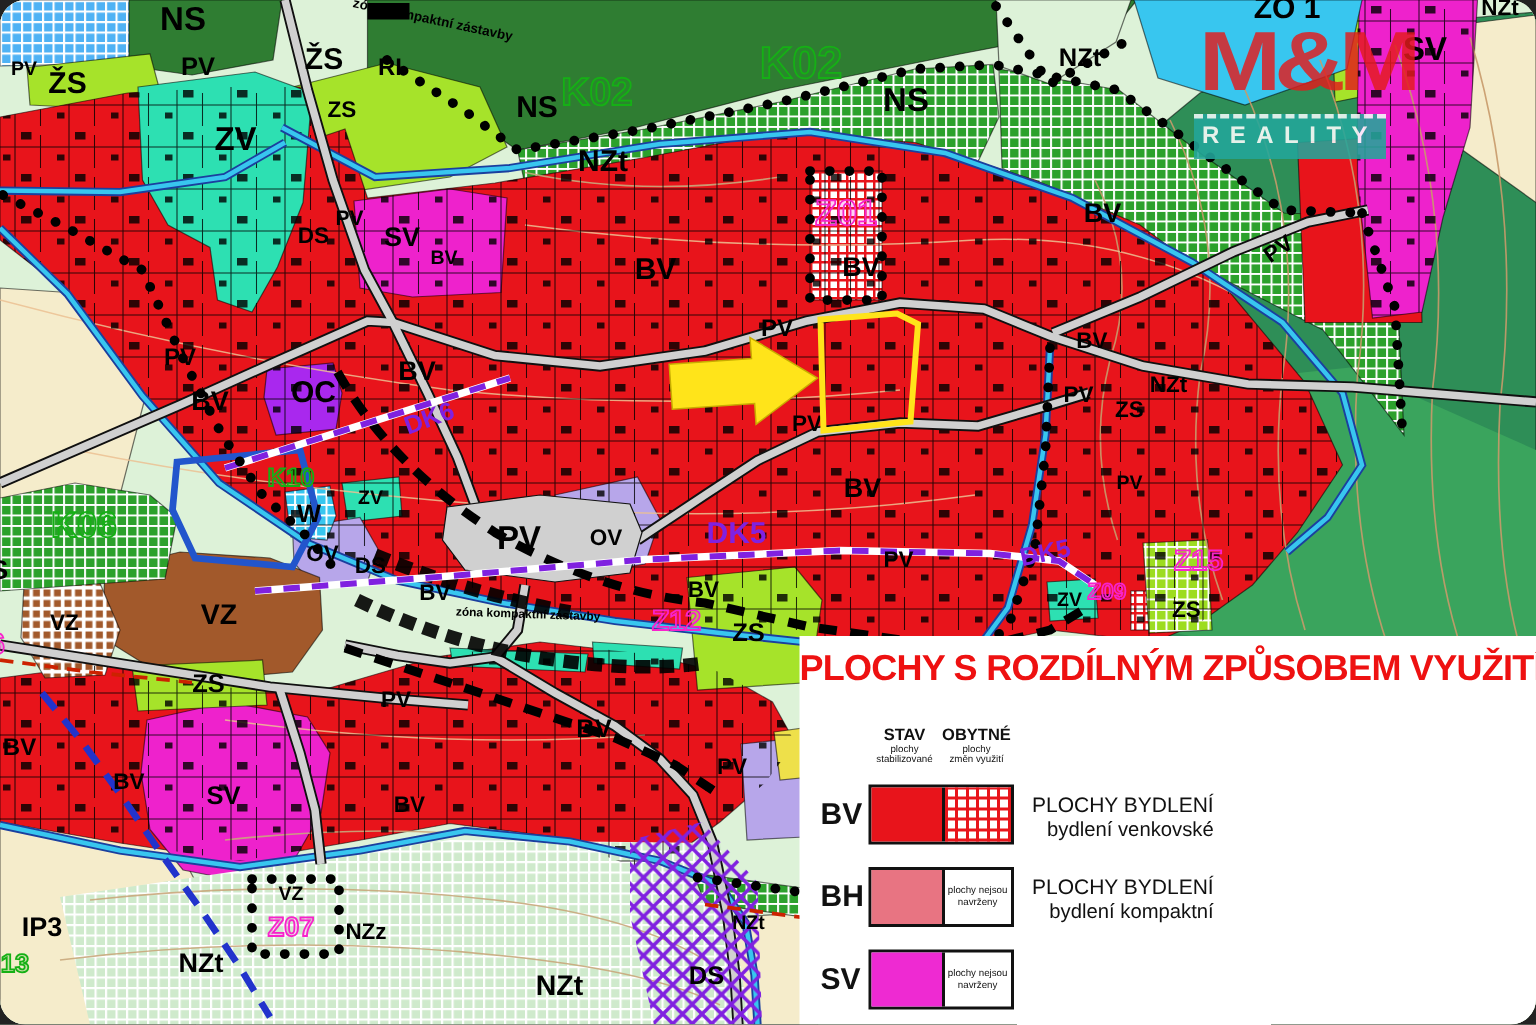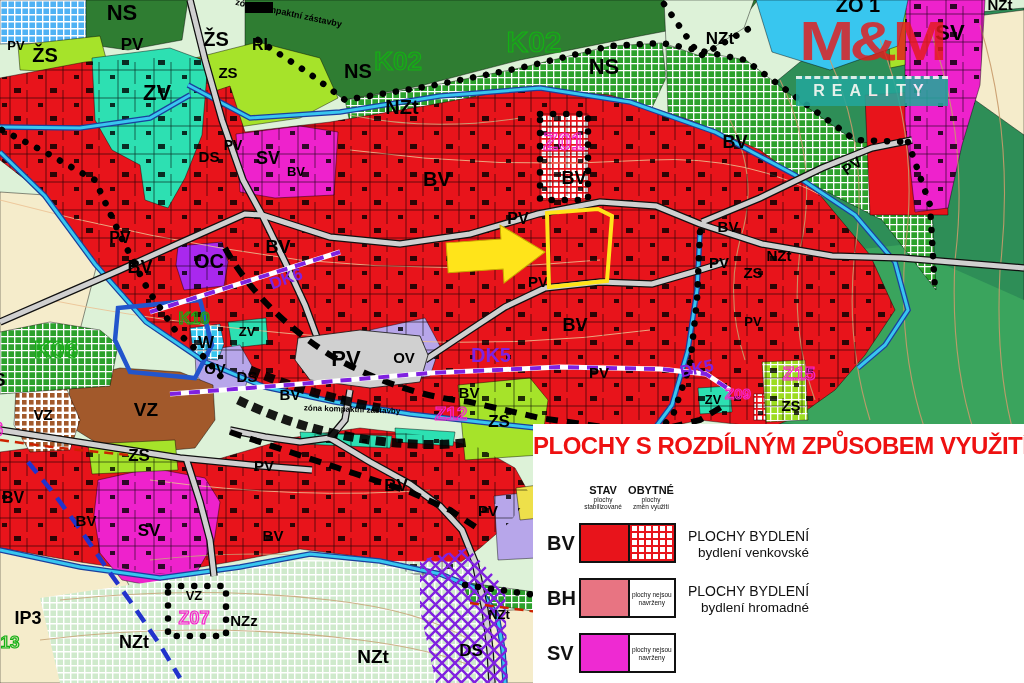--- a/index.html
+++ b/index.html
@@ -1,27 +1,27 @@
 <!DOCTYPE html>
 <html style="--bv-red: #e8141b; --zv-teal: #2de0b2; --zs-lime: #a6e32a; --sv-magenta: #ee22cc; --oc-purple: #a928ee; --ov-lavender: #b7a6ea; --vz-brown: #a2592b; --nzt-pale: #ddf2d8; --cream: #f5eccb; --hill-green: #2e8e57; --hill-green2: #3aa45d; --ns-green: #2f7d32; --k-grid-green: #2ca12c; --water-cyan: #38c6ef; --stream-blue: #1b3f9e; --road-gray: #d0d0d0; --blue-grid: #4fb2f4; --pale-grid: #cfeacc; --lime-grid: #9ddc20; --route-purple: #8021e0; --ip-blue: #2233cc; --dash-red: #cc2200; --highlight-yellow: #ffe41a; --label-green: #15b015; --label-magenta: #f822cc; --legend-title-red: #ee1111; --bh-pink: #e87482; --sv-pink: #ee2ad2; --logo-red: #e41b1b; --logo-teal: #23a79b;"><head>
 <meta charset="utf-8">
 <style>
   html,body{margin:0;padding:0;background:#222;}
   #stage{position:relative;width:1024px;height:683px;overflow:hidden;background:#ddf2d8;
-         font-family:"Liberation Sans",sans-serif;}
+         font-family:"Liberation Sans",sans-serif;border-radius:17px;}
   svg{position:absolute;left:0;top:0;}
   .zone{stroke:rgba(0,0,0,.55);stroke-width:.8;}
   .nostroke{stroke:none;}
   text.maplabel{font-family:"Liberation Sans",sans-serif;font-weight:bold;text-anchor:middle;}
   
   .logo{position:absolute;left:790px;top:22px;width:162px;height:82px;}
   .logo .mm{position:absolute;left:2px;top:-14px;width:158px;text-align:center;
     font-size:56px;font-weight:900;letter-spacing:-4px;color:var(--logo-red);
     opacity:.82;transform:scaleX(1.18);transform-origin:center;}
-  .logo .bar{position:absolute;left:6px;top:54px;width:152px;height:27px;
+  .logo .bar{position:absolute;left:6px;top:54px;width:128px;height:27px;
     background:var(--logo-teal);opacity:.88;border-top:3px dashed rgba(255,255,255,.95);}
   .logo .bar span{display:block;text-align:center;color:#fff;font-weight:bold;
     font-size:16px;letter-spacing:7px;line-height:24px;}
   
   .legend{position:absolute;left:533px;top:424px;width:491px;height:259px;background:#ffffff;}
   .legend .title{position:absolute;left:0;top:8px;width:100%;text-align:center;
     font-size:24px;font-weight:bold;letter-spacing:-.5px;color:var(--legend-title-red);white-space:nowrap;}
   .lg-col{position:absolute;text-align:center;color:#111;}
   .lg-col .h{font-size:11px;font-weight:bold;}
   .lg-col .s{font-size:6.5px;line-height:7px;}
@@ -377,21 +377,21 @@
   <div class="sw" style="left:46px;top:154px;">
     <div class="half" style="background:var(--bh-pink);"></div>
     <div class="half right">
       <div class="half-note">
         <span>plochy nejsou</span><br><span>navrženy</span>
       </div>
     </div>
   </div>
   <div class="lg-desc" style="left:155px;top:159px;">
     <div class="n">PLOCHY BYDLENÍ</div>
-    <div class="u">bydlení hromadné</div>
+    <div class="u">bydlení kompaktní</div>
   </div>
 
   <div class="lg-code" style="left:14px;top:218px;">SV</div>
   <div class="sw" style="left:46px;top:209px;">
     <div class="half" style="background:var(--sv-pink);"></div>
     <div class="half right">
       <div class="half-note">
         <span>plochy nejsou</span><br><span>navrženy</span>
       </div>
     </div>

